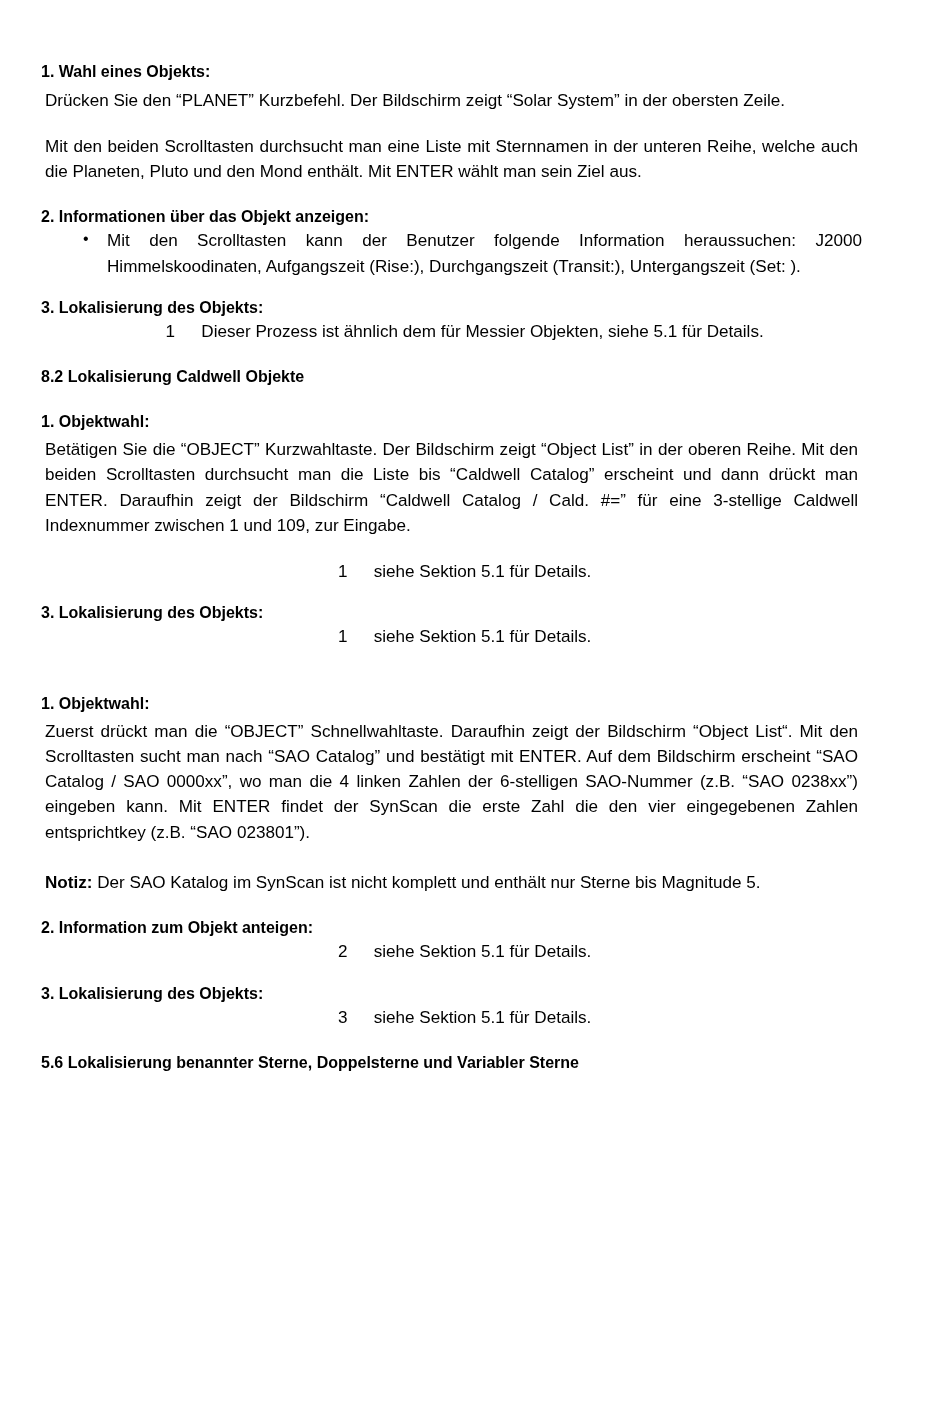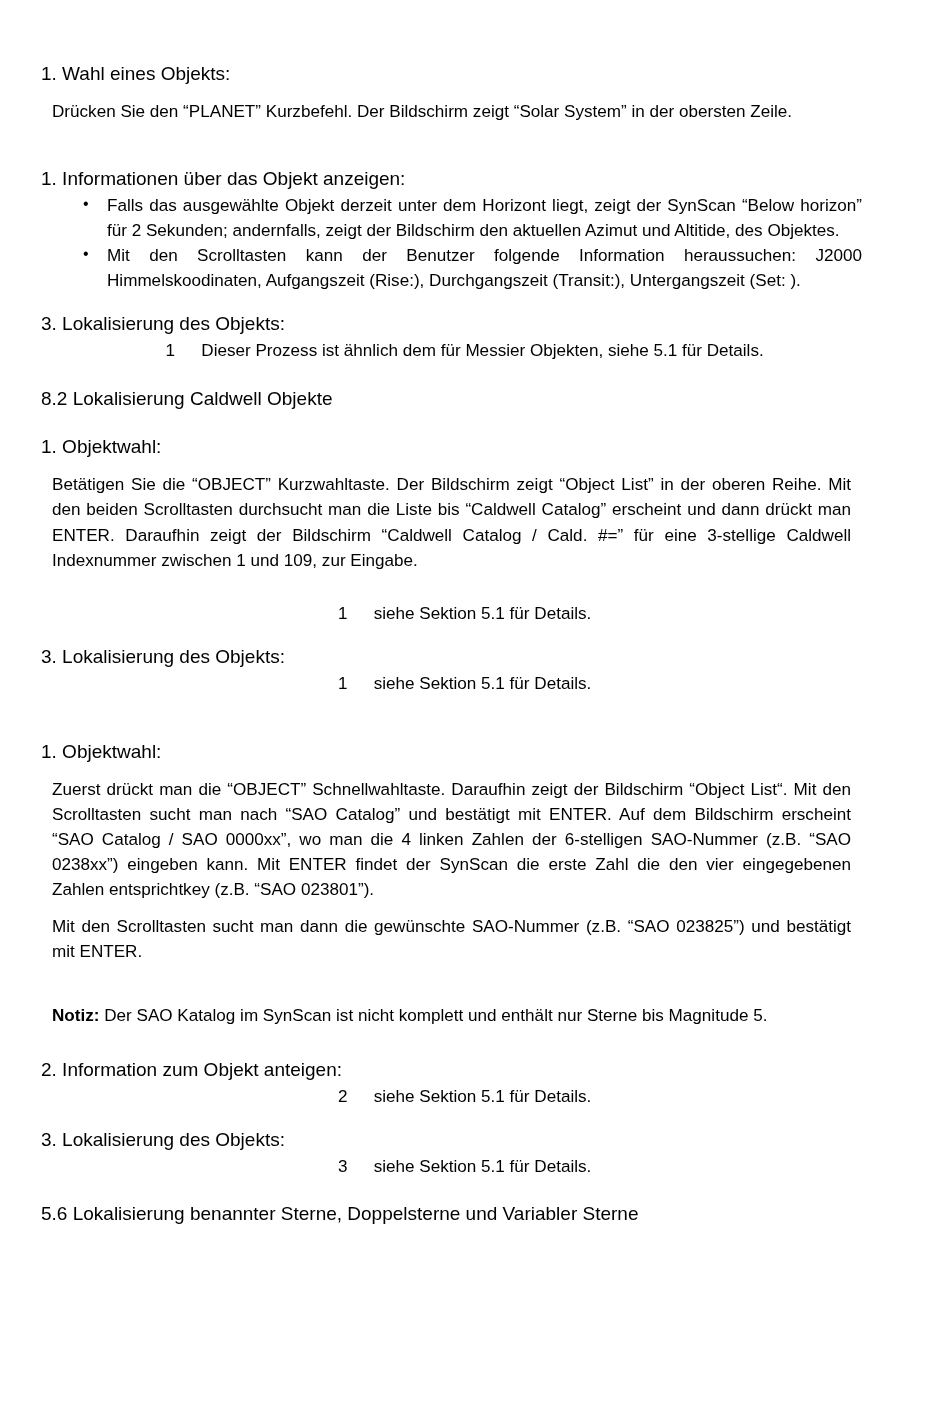--- a/index.html
+++ b/index.html
@@ -20,29 +20,29 @@
     height: 1420px;
     box-sizing: border-box;
     padding: 60px 88px 0 41px;
   }
   .doc {
     font-size: 17.1px;
     line-height: 1.47;
     text-align: justify;
   }
   h3.heading {
-    font-size: 19px;
-    font-weight: normal;
+    font-size: 16px;
+    font-weight: bold;
     margin: 0;
     padding: 0;
     line-height: 1.47;
     text-align: left;
   }
   p.para {
-    margin: 11px;
+    margin: 4px;
     padding: 0;
     line-height: 1.47;
   }
   p.para.justify {
     text-align: justify;
     text-justify: inter-word;
   }
   .gap-sm { height: 13px; }
   .gap-md { height: 17px; }
   .gap-lg { height: 21px; }
@@ -79,28 +79,28 @@
 </head>
 <body>
 
 <div class="page">
   <div class="doc">
 
     <section>
       <h3 class="heading">1. Wahl eines Objekts:</h3>
       <p class="para justify">Drücken Sie den “PLANET” Kurzbefehl. Der Bildschirm zeigt “Solar System” in der obersten Zeile.</p>
       <div class="gap-sm"></div>
+      <p class="para justify">Mit den beiden Scrolltasten durchsucht man eine Liste mit Sternnamen in der unteren Reihe, welche auch die Planeten, Pluto und den Mond enthält. Mit ENTER wählt man sein Ziel aus.</p>
     </section>
 
     <div class="gap-md"></div>
 
     <section>
-      <h3 class="heading">1. Informationen über das Objekt anzeigen:</h3>
+      <h3 class="heading">2. Informationen über das Objekt anzeigen:</h3>
       <ul class="bullets">
-        <li>Falls das ausgewählte Objekt derzeit unter dem Horizont liegt, zeigt der SynScan “Below horizon” für 2 Sekunden; andernfalls, zeigt der Bildschirm den aktuellen Azimut und Altitide, des Objektes.</li>
         <li>Mit den Scrolltasten kann der Benutzer folgende Information heraussuchen: J2000 Himmelskoodinaten, Aufgangszeit (Rise:), Durchgangszeit (Transit:), Untergangszeit (Set: ).</li>
       </ul>
     </section>
 
     <div class="gap-md"></div>
 
     <section>
       <h3 class="heading">3. Lokalisierung des Objekts:</h3>
       <div class="numrow">
         <span class="num">1</span><span>Dieser Prozess ist ähnlich dem für Messier Objekten, siehe 5.1 für Details.</span>
@@ -138,21 +138,20 @@
     </section>
 
     <div class="gap-lg"></div>
 
 
     <div class="gap-lg"></div>
 
     <section>
       <h3 class="heading">1. Objektwahl:</h3>
       <p class="para justify">Zuerst drückt man die “OBJECT” Schnellwahltaste. Daraufhin zeigt der Bildschirm “Object List“. Mit den Scrolltasten sucht man nach “SAO Catalog” und bestätigt mit ENTER. Auf dem Bildschirm erscheint “SAO Catalog / SAO 0000xx”, wo man die 4 linken Zahlen der 6-stelligen SAO-Nummer (z.B. “SAO 0238xx”) eingeben kann. Mit ENTER findet der SynScan die erste Zahl die den vier eingegebenen Zahlen entsprichtkey (z.B. “SAO 023801”).</p>
-      <p class="para justify">Mit den Scrolltasten sucht man dann die gewünschte SAO-Nummer (z.B. “SAO 023825”) und bestätigt mit ENTER.</p>
     </section>
 
     <div class="gap-md"></div>
 
     <section>
       <p class="para justify"><span class="inline-bold">Notiz:</span><span> Der SAO Katalog im SynScan ist nicht komplett und enthält nur Sterne bis Magnitude 5.</span></p>
     </section>
 
     <div class="gap-md"></div>
 

